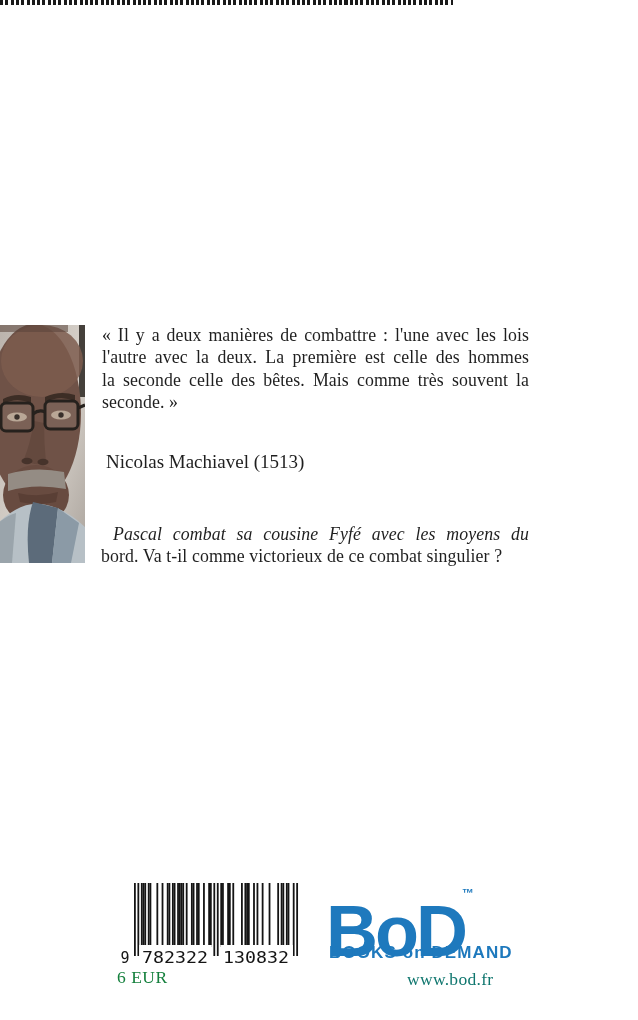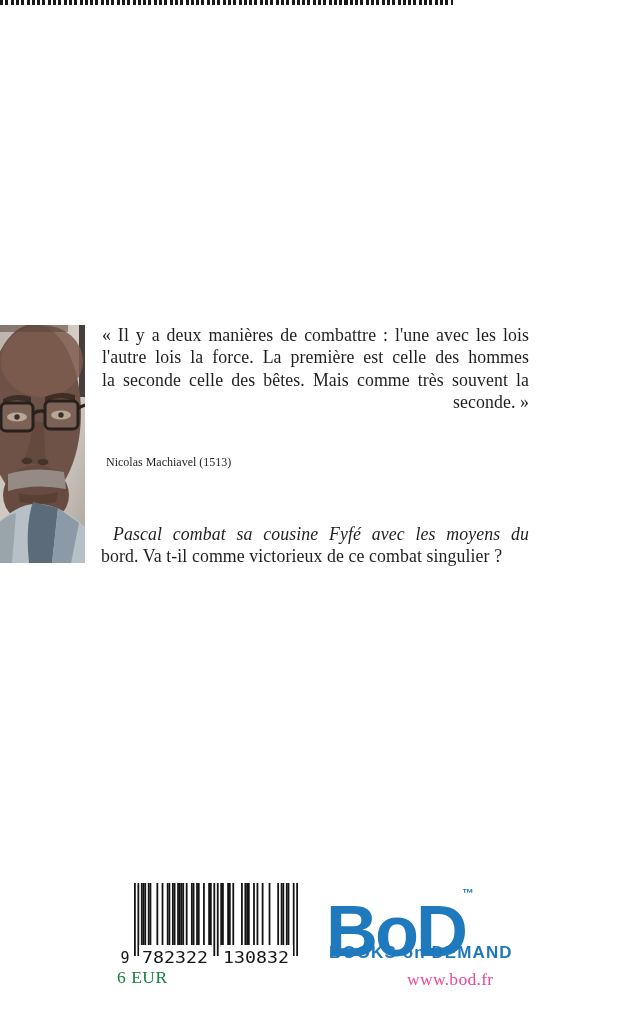--- a/index.html
+++ b/index.html
@@ -17,46 +17,46 @@
   }
   .rule.top{left:0;top:287;width:453px;}
   .rule.bottom{left:0;top:806;width:194px;}
 
   .portrait{position:absolute;left:0;top:325px;width:85px;height:238px;}
 
   .quote{
     position:absolute;left:102px;top:324px;width:427px;
     font-size:17.8px;line-height:22.3px;letter-spacing:0.1px;
   }
-  .quote .ln{white-space:normal;text-align:right;}
+  .quote .ln{white-space:normal;}
   .just{text-align:justify;text-align-last:justify;}
   .attribution{
     position:absolute;left:106px;top:451px;width:430px;
-    font-size:12px;line-height:22.3px;
+    font-size:19px;line-height:22.3px;
   }
   .blurb{
     position:absolute;left:101px;top:523px;width:428px;
     font-size:17.8px;line-height:22.3px;letter-spacing:0.1px;
   }
   .blurb .ln.first{text-indent:12px;font-style:italic;}
 
   .barcode{position:absolute;left:117px;top:883px;width:190px;height:84px;}
   .barcode svg{display:block;}
   .bc-digit{
     font-family:"DejaVu Sans Mono", monospace;
     font-size:15px;fill:#141414;
   }
 
   .price{
     position:absolute;left:117px;top:967px;
     font-size:17.5px;color:#15803d;letter-spacing:0.5px;
   }
   .website{
     position:absolute;left:407px;top:969px;
-    font-size:17.5px;color:#ec4899;letter-spacing:0.3px;
+    font-size:17.5px;color:#0f766e;letter-spacing:0.3px;
   }
 
   .bod-logo{position:absolute;left:326px;top:875px;width:150px;height:82px;}
   .bod-wordmark{
     font-family:"Liberation Sans", sans-serif;
     font-weight:bold;font-size:72px;line-height:65px;
     letter-spacing:-3px;color:#1e79bd;margin-top:24px;
   }
   .bod-tm{
     position:absolute;right:2px;top:11px;
@@ -112,21 +112,21 @@
       <path d="M78 83 L85 80" stroke="#26211d" stroke-width="3" fill="none"></path>
       <path d="M-2 198 Q20 177 40 179 Q63 181 85 202 L85 238 L-2 238 Z" fill="#b7c0c6"></path>
       <path d="M33 177 L58 183 L52 238 L29 238 Q25 200 33 177 Z" fill="#5c6b7a"></path>
       <path d="M58 183 L79 198 L71 238 L52 238 Z" fill="#8b9aa6"></path>
       <path d="M-2 198 Q8 190 16 188 L12 238 L-2 238 Z" fill="#9aa4ab"></path>
     </svg>
   </div>
 
   <div class="quote">
     <div class="ln just">« Il y a deux manières de combattre : l'une avec les lois</div>
-    <div class="ln just">l'autre lois la force. La première est celle des hommes</div>
+    <div class="ln just">l'autre avec la deux. La première est celle des hommes</div>
     <div class="ln just">la seconde celle des bêtes. Mais comme très souvent la</div>
     <div class="ln">seconde. »</div>
   </div>
 
   <div class="attribution">Nicolas Machiavel (1513)</div>
 
   <div class="blurb">
     <div class="ln first just">Pascal combat sa cousine Fyfé avec les moyens du</div>
     <div class="ln">bord. Va t-il comme victorieux de ce combat singulier ?</div>
   </div>

